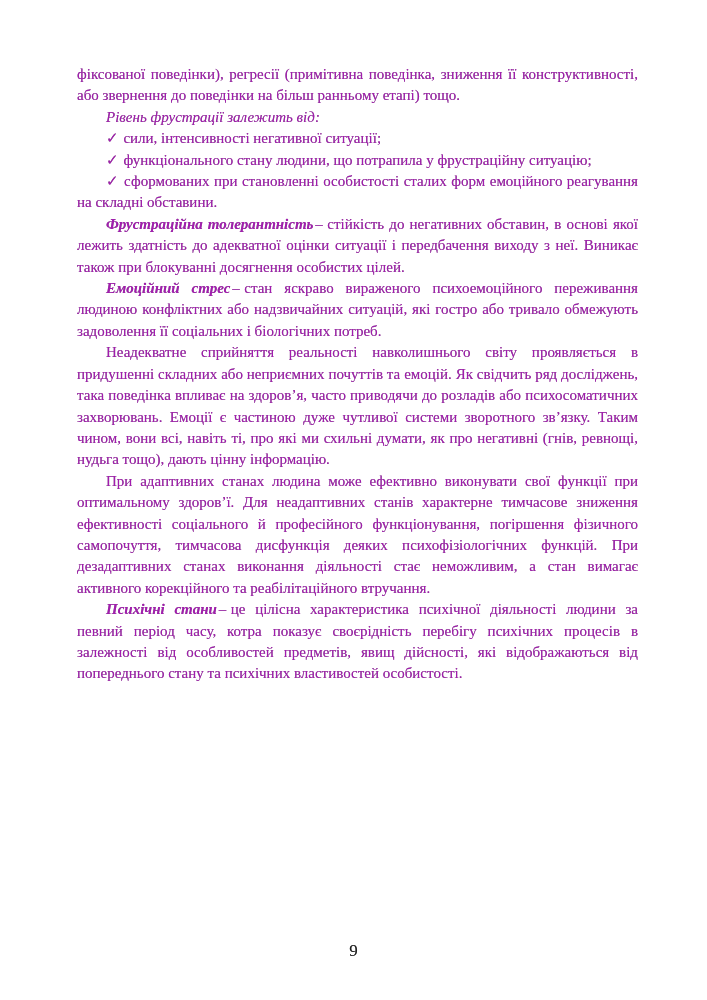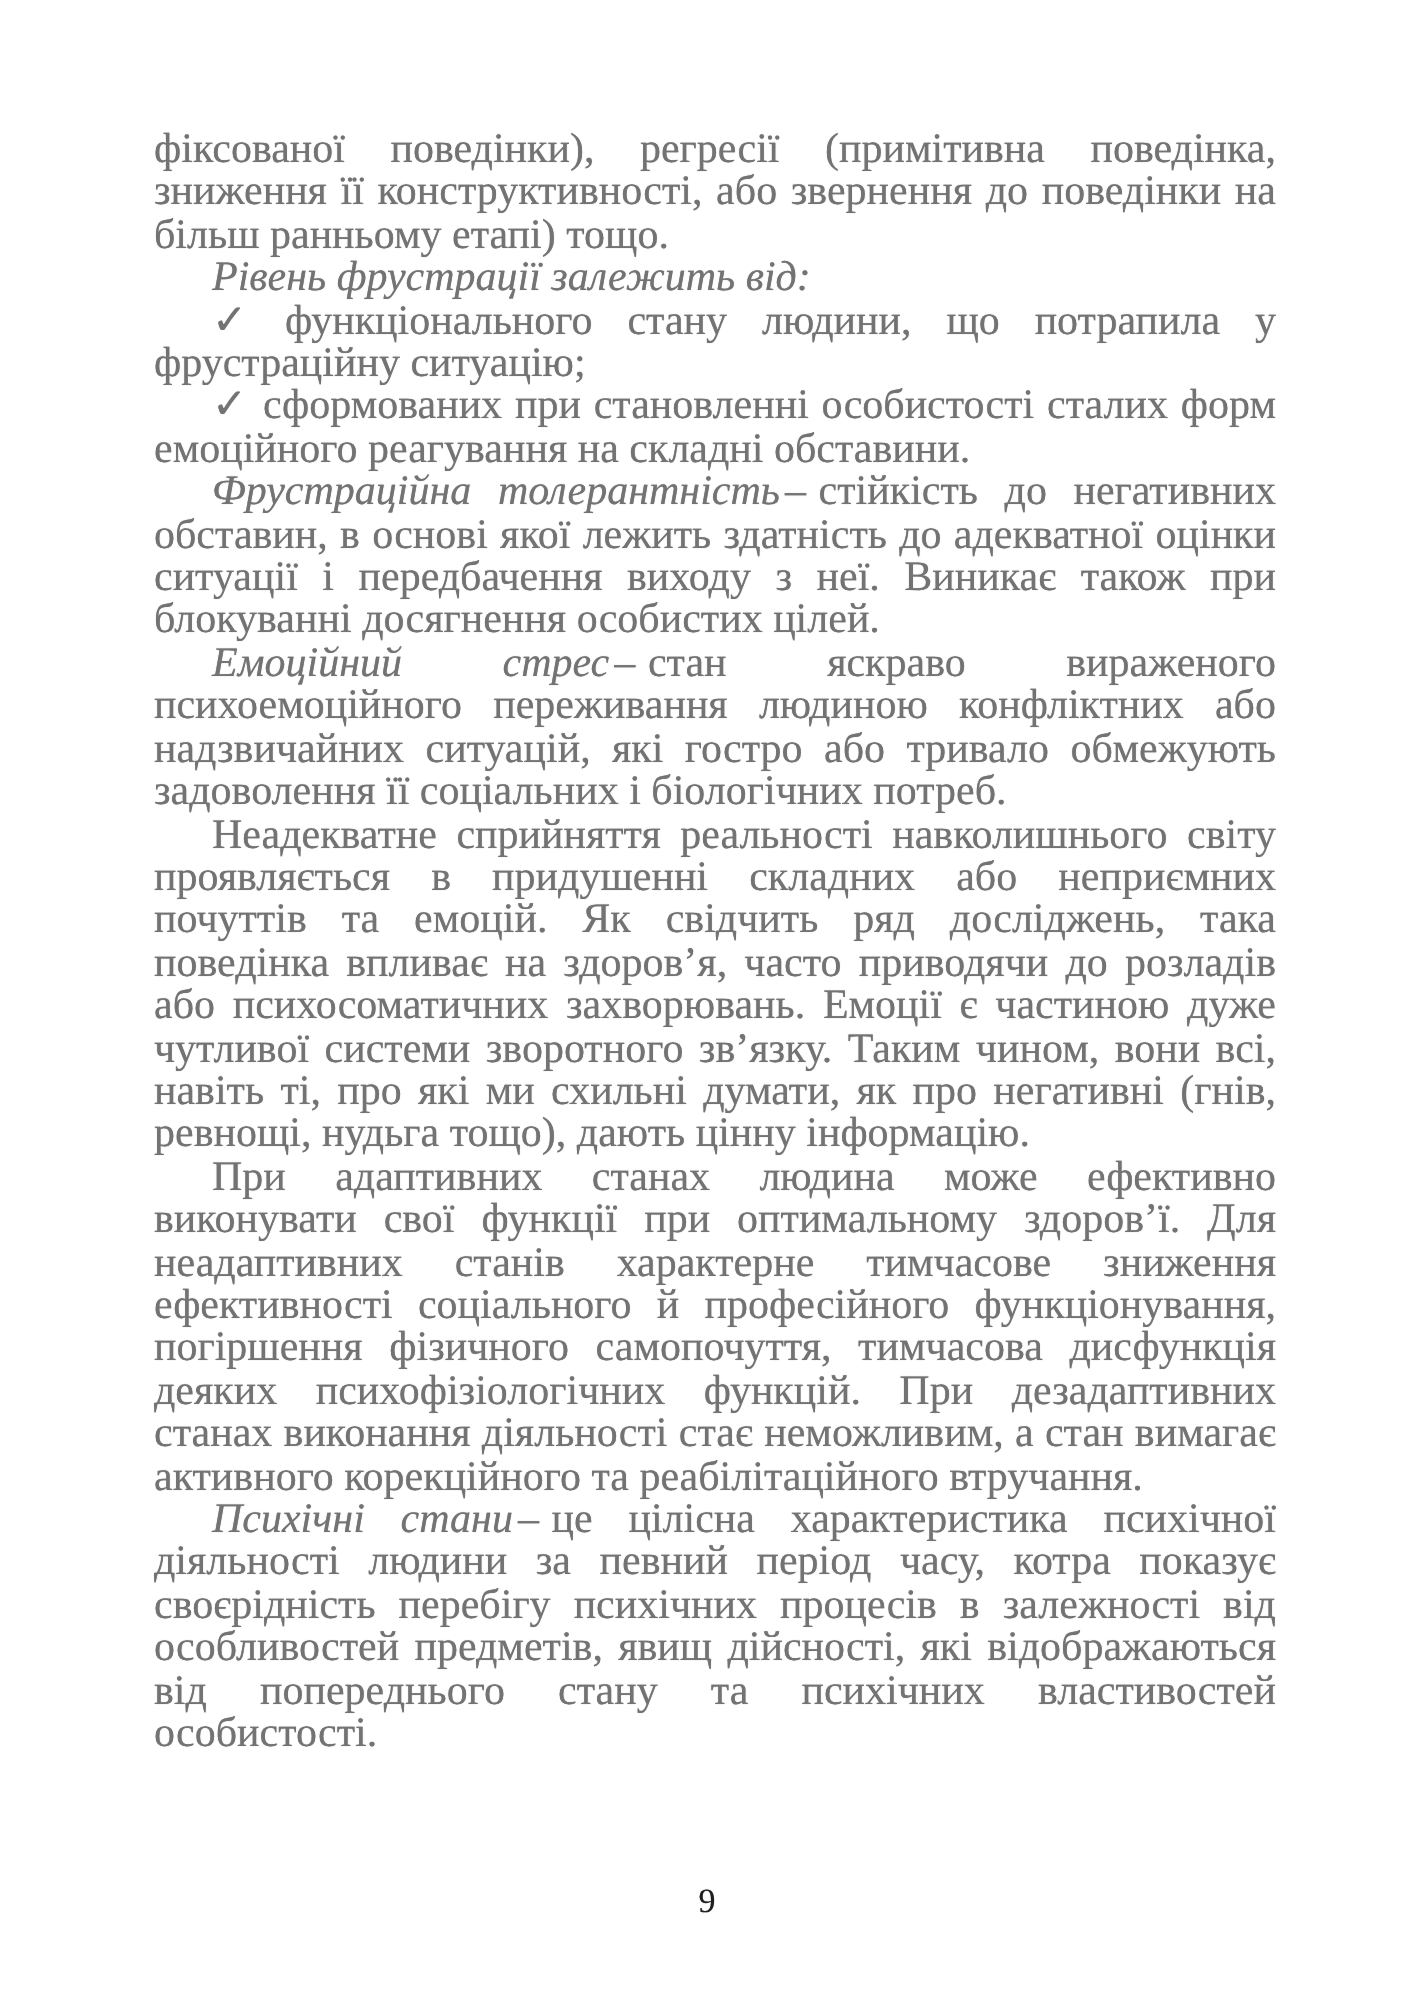--- a/index.html
+++ b/index.html
@@ -13,39 +13,39 @@
     height: 1000px;
     background: #ffffff;
     overflow: hidden;
     font-family: "Liberation Serif", "DejaVu Serif", serif;
   }
   .textblock {
     position: absolute;
     left: 77px;
     top: 64px;
     width: 561px;
-    color: #737373;
-    font-size: 21px;
+    color: #a21caf;
+    font-size: 15px;
     line-height: 21.4px;
     text-align: justify;
     text-shadow: 0 0 0.4px rgba(40,40,40,0.55);
   }
   .para {
     margin: 0;
     padding: 0;
   }
   .indent {
     text-indent: 29px;
   }
   .italic-lead {
     font-style: italic;
     font-family: Liberation Serif, serif;
   }
   .term {
-    font-weight: normal;
+    font-weight: bold;
     font-style: italic;
   }
   .sep {
     padding: 0 0.30em 0 0.12em;
   }
   .check-mark {
     padding-right: 0.32em;
   }
   .footer {
     position: absolute;
@@ -61,20 +61,21 @@
 </head>
 <body>
 
 <div class="page">
   <div class="textblock">
 
     <p class="para">фіксованої поведінки), регресії (примітивна поведінка, зниження її конструктивності, або звернення до поведінки на більш ранньому етапі) тощо.</p>
 
     <p class="para indent italic-lead">Рівень фрустрації залежить від:</p>
 
+    <p class="para indent"><span class="check-mark">✓</span><span>сили, інтенсивності негативної ситуації;</span></p>
 
     <p class="para indent"><span class="check-mark">✓</span><span>функціонального стану людини, що потрапила у фрустраційну ситуацію;</span></p>
 
     <p class="para indent"><span class="check-mark">✓</span><span>сформованих при становленні особистості сталих форм емоційного реагування на складні обставини.</span></p>
 
     <p class="para indent"><span class="term">Фрустраційна толерантність</span><span class="sep">–</span><span>стійкість до негативних обставин, в основі якої лежить здатність до адекватної оцінки ситуації і передбачення виходу з неї. Виникає також при блокуванні досягнення особистих цілей.</span></p>
 
     <p class="para indent"><span class="term">Емоційний стрес</span><span class="sep">–</span><span>стан яскраво вираженого психоемоційного переживання людиною конфліктних або надзвичайних ситуацій, які гостро або тривало обмежують задоволення її соціальних і біологічних потреб.</span></p>
 
     <p class="para indent">Неадекватне сприйняття реальності навколишнього світу проявляється в придушенні складних або неприємних почуттів та емоцій. Як свідчить ряд досліджень, така поведінка впливає на здоров’я, часто приводячи до розладів або психосоматичних захворювань. Емоції є частиною дуже чутливої системи зворотного зв’язку. Таким чином, вони всі, навіть ті, про які ми схильні думати, як про негативні (гнів, ревнощі, нудьга тощо), дають цінну інформацію.</p>

